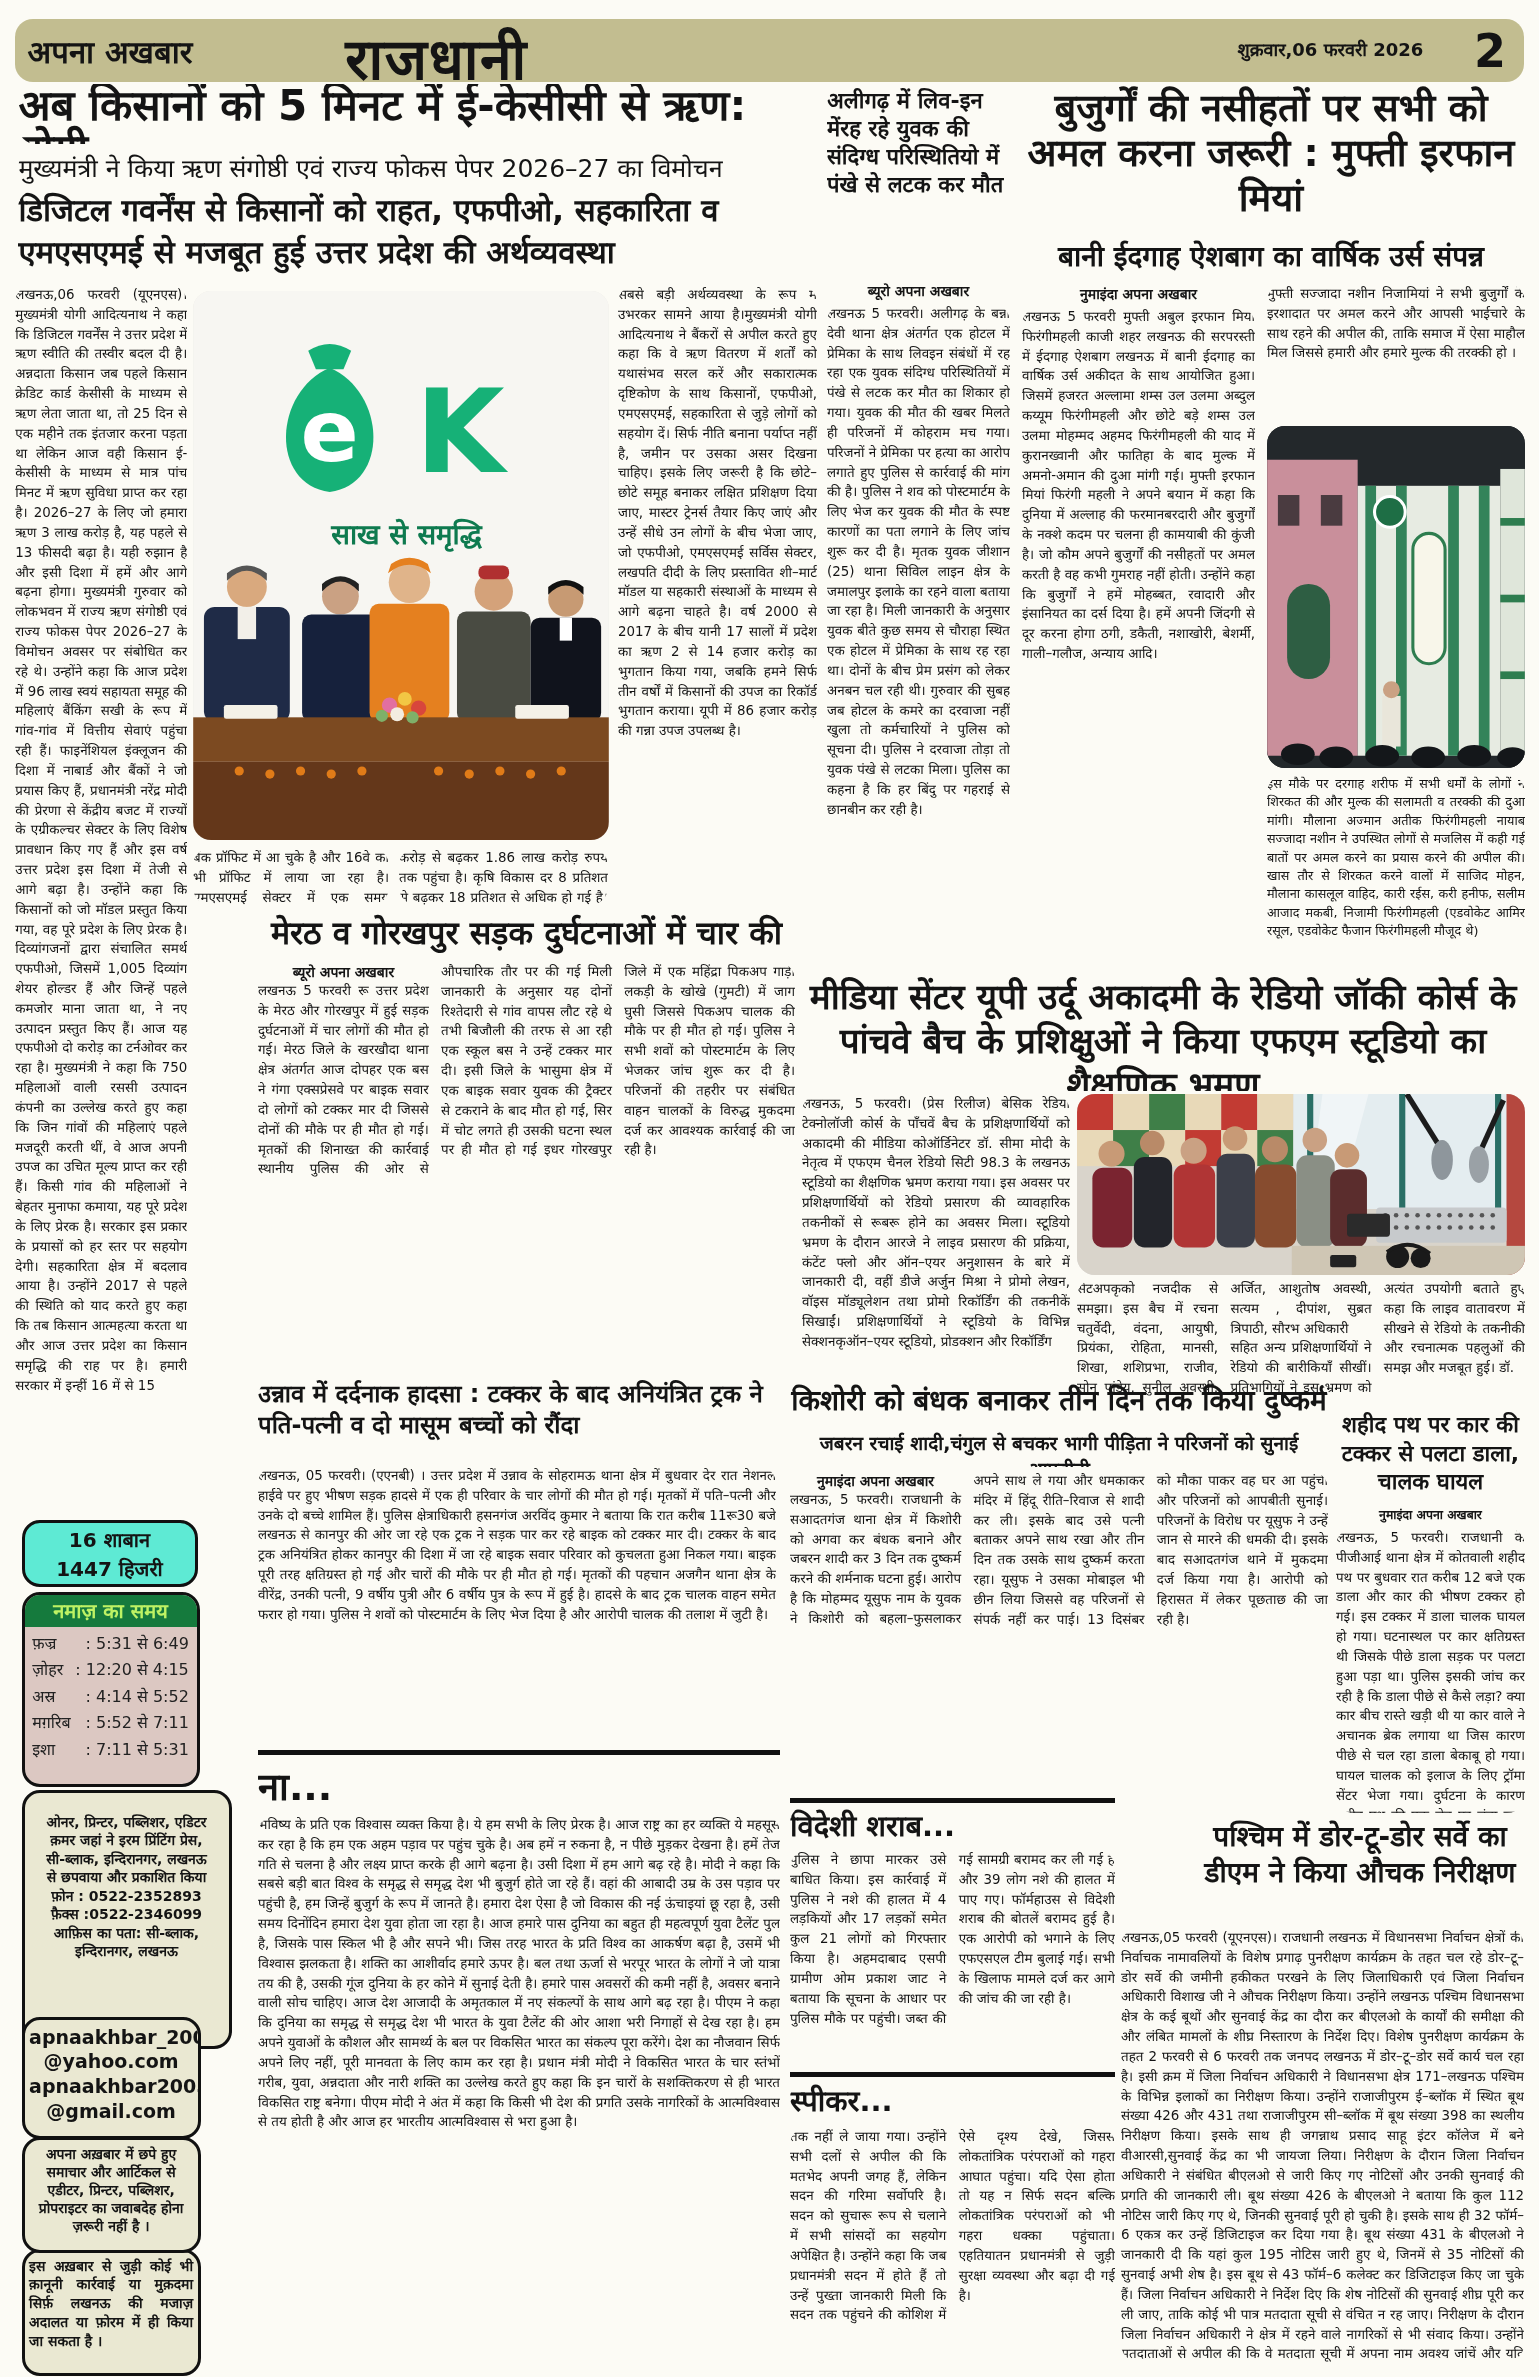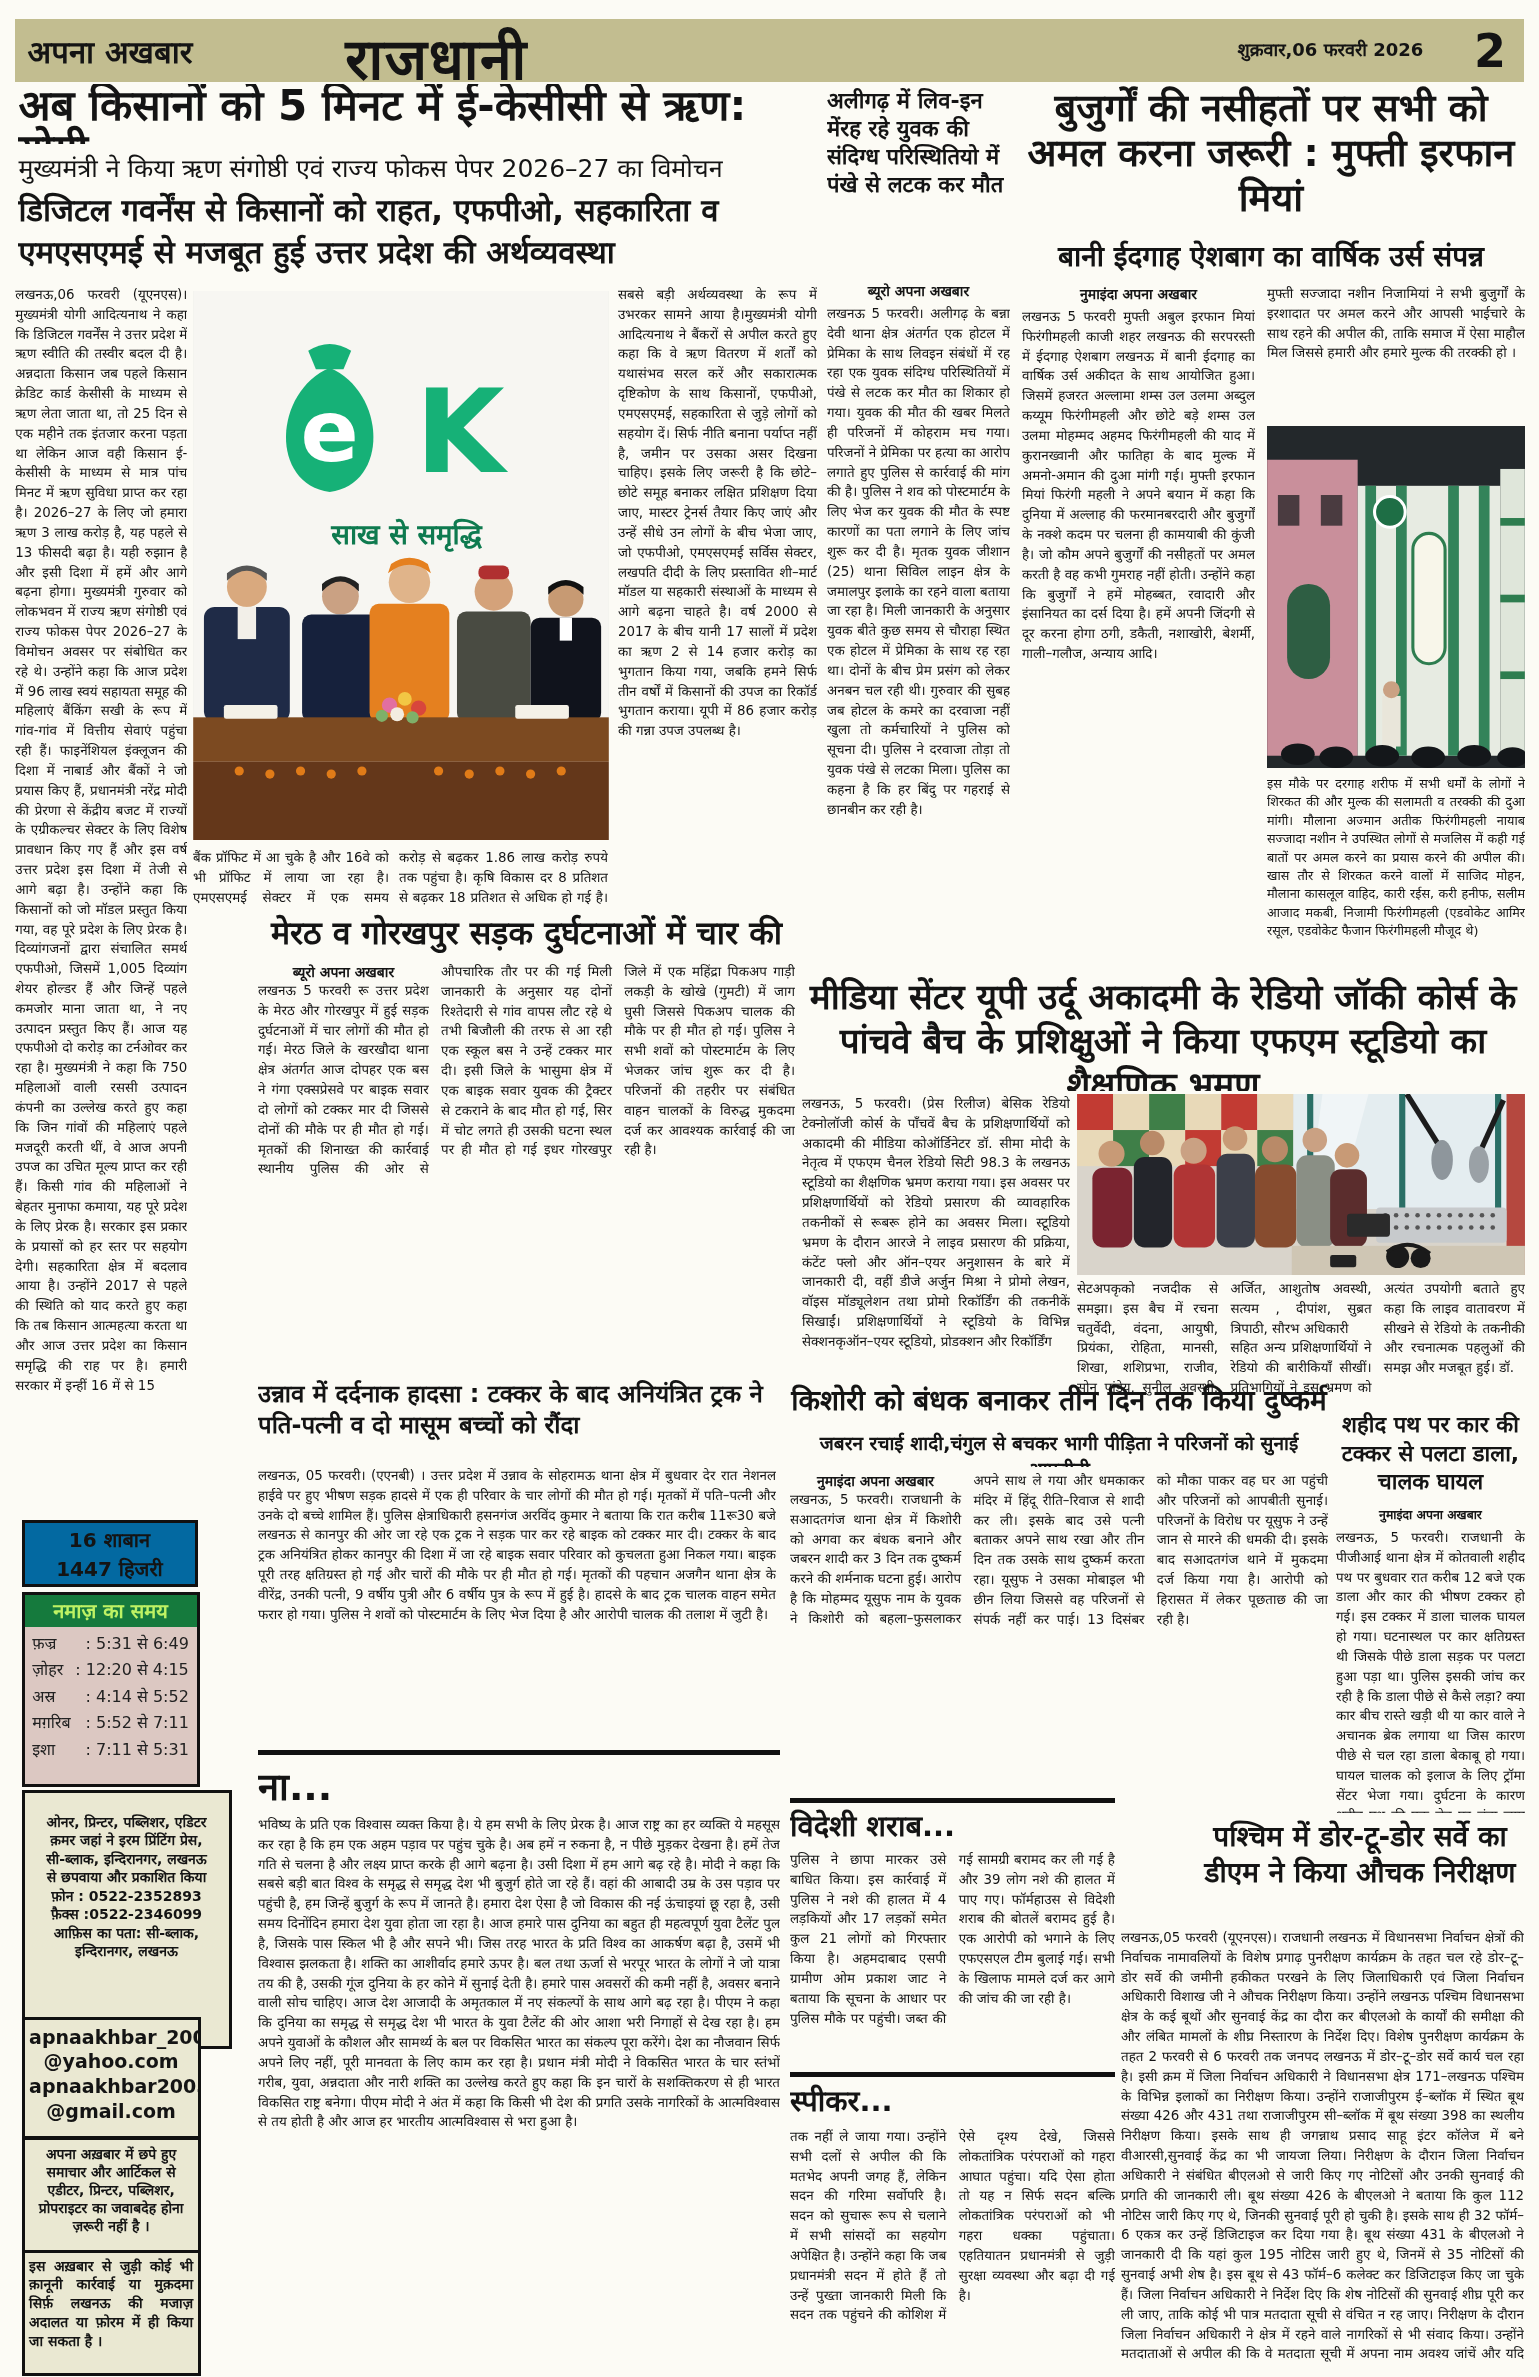--- a/index.html
+++ b/index.html
@@ -1,18 +1,18 @@
 <!DOCTYPE html>
 <html style="font-size:12.3px"><head>
 <meta charset="utf-8">
 <style>
   html,body{margin:0;padding:0;background:#6f6f6f;}
   .page{position:relative;width:1540px;height:2377px;background:#fcfbf5;
         font-family:"DejaVu Sans","Liberation Sans",sans-serif;color:#141414;overflow:hidden;}
-  .abs{position:absolute;overflow:hidden;}
+  .abs{position:absolute;overflow:hidden;border-radius:18px;}
   .just{text-align:justify;font-size:13.4px;line-height:1.48;}
   .small{font-size:12.7px;line-height:1.45;}
   .ctr{text-align:center;}
   .bold{font-weight:bold;}
   .cols2{column-count:2;column-gap:12.3px;}
   .cols3{column-count:3;column-gap:12.3px;}
   .rule{position:absolute;background:#111;}
 
   
   .header-bar{left:15.3px;top:19px;width:1509px;height:63px;background:#c2bd90;}
@@ -78,21 +78,21 @@
   .sharab-body{left:790px;top:1850px;width:325px;height:219px;}
   .rule-speaker{left:790px;top:2072px;width:325px;height:4.6px;}
   .speaker-head{left:790px;top:2080px;width:325px;height:44px;font-size:29px;font-weight:900;}
   .speaker-body{left:790px;top:2127px;width:325px;height:230px;}
 
   
   .survey-headline{left:1196px;top:1819px;width:328px;height:104px;font-size:28px;font-weight:900;line-height:1.3;}
   .survey-body{left:1121px;top:1928px;width:403px;height:434px;}
 
   
-  .hijri-box{left:21.5px;top:1520px;width:170px;height:58px;border:3.8px solid #111;background:#0369a1;
+  .hijri-box{left:21.5px;top:1520px;width:170px;height:58px;border:3.8px solid #111;background:#5eead4;
              font-size:20px;font-weight:900;text-align:center;line-height:1.45;padding-top:3.1px;}
   .namaz-box{left:21.5px;top:1592px;width:172px;height:189px;border:3.1px solid #111;background:#dcc8c2;}
   .namaz-title{height:32px;background:#157a3d;color:#bef264;font-size:20px;font-weight:900;text-align:center;line-height:32px;}
   .namaz-row{display:flex;justify-content:space-between;padding:4.6px 7.7px 0 7.7px;font-size:16px;color:#222;}
   .publisher-box{left:21.5px;top:1790px;width:164px;height:213px;border:3.8px solid #111;background:#eae8d2;
                  font-size:14px;font-weight:bold;text-align:center;line-height:1.32;padding:20px;}
   .email-box{left:21.5px;top:2017px;width:164px;height:107px;border:3.8px solid #111;background:#eae8d2;
              font-size:19px;font-weight:900;text-align:center;line-height:1.3;padding:4.6px;}
   .disclaimer-box{left:21.5px;top:2137px;width:164px;height:101px;border:3.8px solid #111;background:#eae8d2;
                   font-size:14px;font-weight:bold;text-align:center;line-height:1.3;padding:4.6px;}

